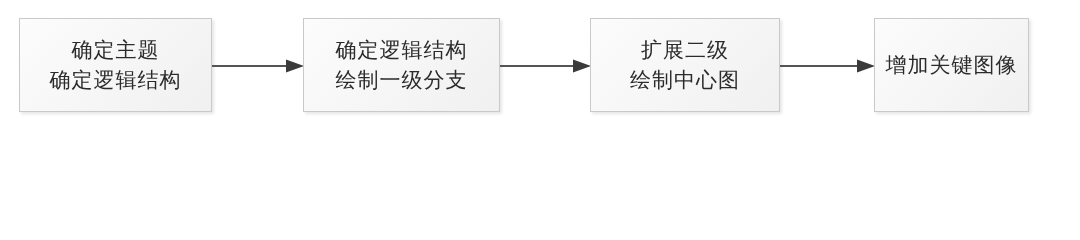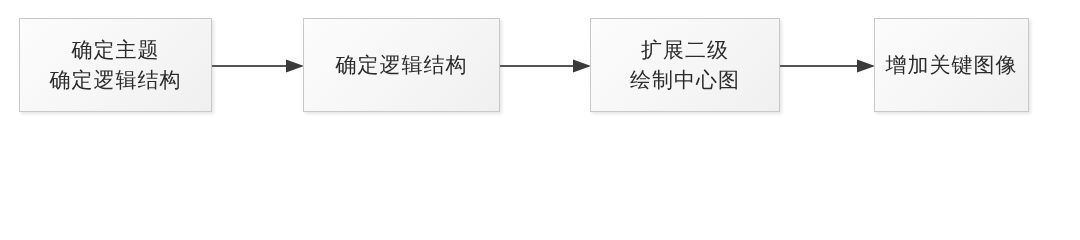--- a/index.html
+++ b/index.html
@@ -78,20 +78,21 @@
     <span>
       <svg width="92" height="14" viewBox="0 0 92 14">
         <line x1="0" y1="7" x2="77" y2="7" stroke="#555555" stroke-width="2.2"></line>
         <polygon points="74,0.5 92,7 74,13.5" fill="#3a3a3a"></polygon>
       </svg>
     </span>
   </div>
 
   <div class="node" id="node-1">
     <div class="node-line">确定逻辑结构</div>
+    <div class="node-line">绘制一级分支</div>
   </div>
 
   <div class="connector" id="connector-1">
     <span>
       <svg width="91" height="14" viewBox="0 0 91 14">
         <line x1="0" y1="7" x2="76" y2="7" stroke="#555555" stroke-width="2.2"></line>
         <polygon points="73,0.5 91,7 73,13.5" fill="#3a3a3a"></polygon>
       </svg>
     </span>
   </div>

